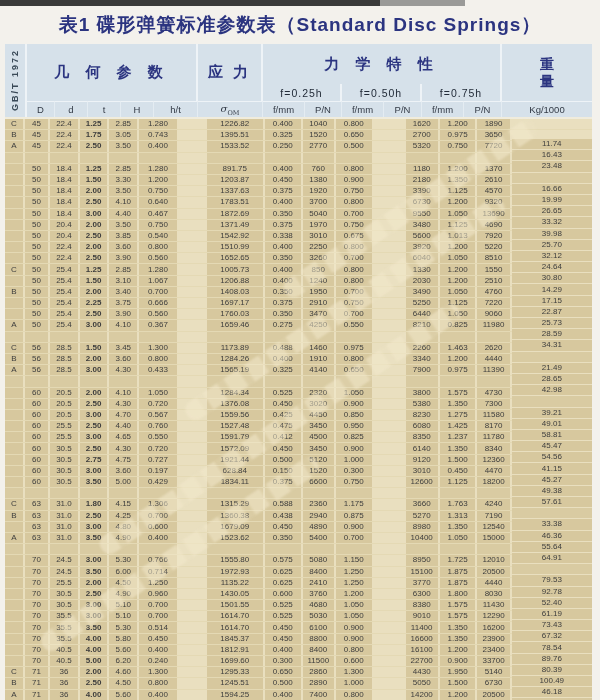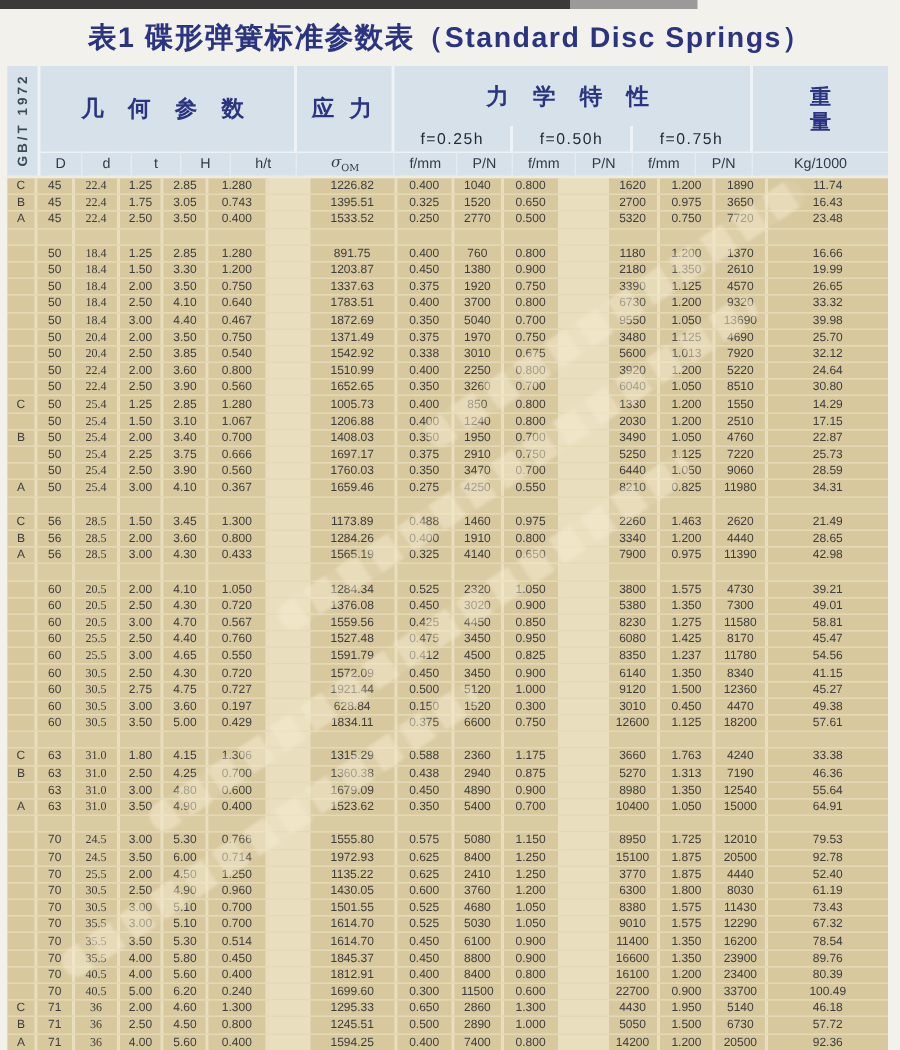--- a/index.html
+++ b/index.html
@@ -61,24 +61,24 @@
   }
   .tcell{
     box-sizing:border-box;height:100%;
     background:#d7c89e;
     border-right:2px solid #e9dfbf;
     display:flex;align-items:center;justify-content:center;
     font-size:8px;color:#3d3d3d;line-height:10px;
     overflow:hidden;white-space:nowrap;
   }
   .trow.spacer .tcell{background:#d9cba2;}
-  .c0{width:22px;}  .c1{width:28px;}  .c2{width:33px;font-family:Liberation Serif, serif;}  .c3{width:33px;}
+  .c0{width:22px;}  .c1{width:28px;}  .c2{width:33px;}  .c3{width:33px;font-weight:bold;}
   .c4{width:33px;}  .c5{width:44px;}  .c6{width:65px;margin-left:28px;}  .c7{width:42px;}
   .c8{width:37px;text-align:center;}  .c9{width:42px;}  .c10{width:38px;margin-left:32px;} .c11{width:42px;}
-  .c12{width:38px;} .c13{width:90px;border-right:none;}
+  .c12{width:38px;} .c13{width:90px;border-right:none;margin-top:20px;}
 
   
   .watermark{position:absolute;inset:0;pointer-events:none;z-index:5;}
   .wm{
     position:absolute;height:20px;border-radius:9px;
     background:repeating-linear-gradient(90deg,rgba(243,233,205,0.55) 0 17px,rgba(243,233,205,0.12) 17px 25px);
     transform:rotate(-34deg);
     filter:blur(1px);
   }
 </style>

